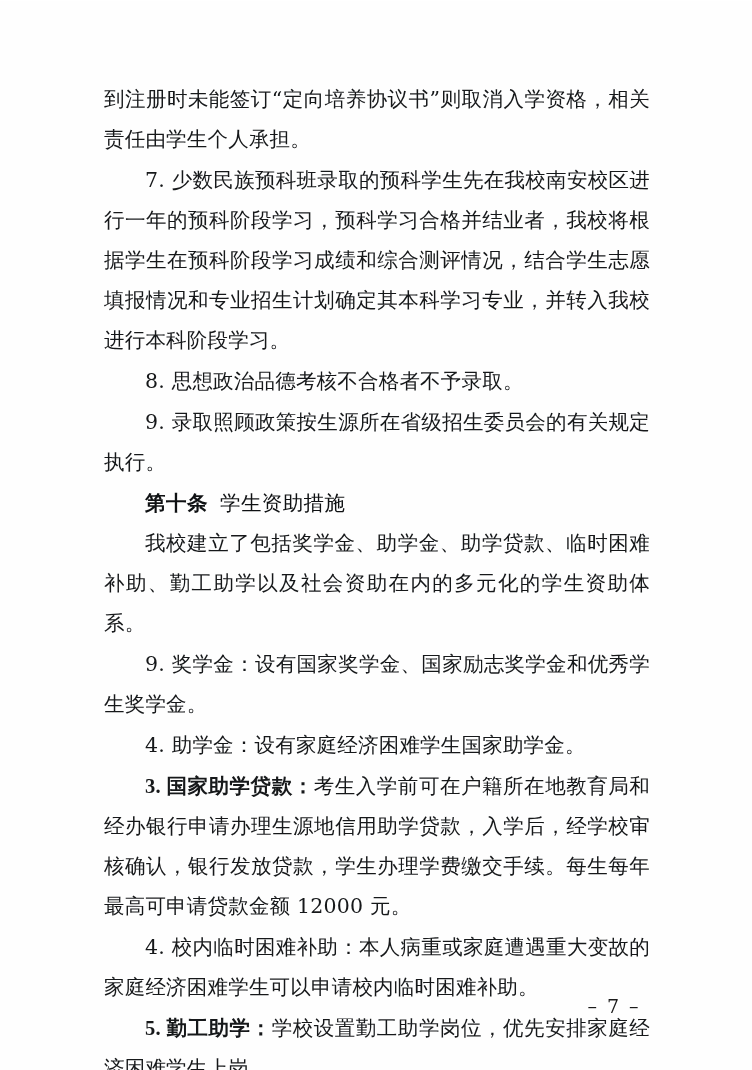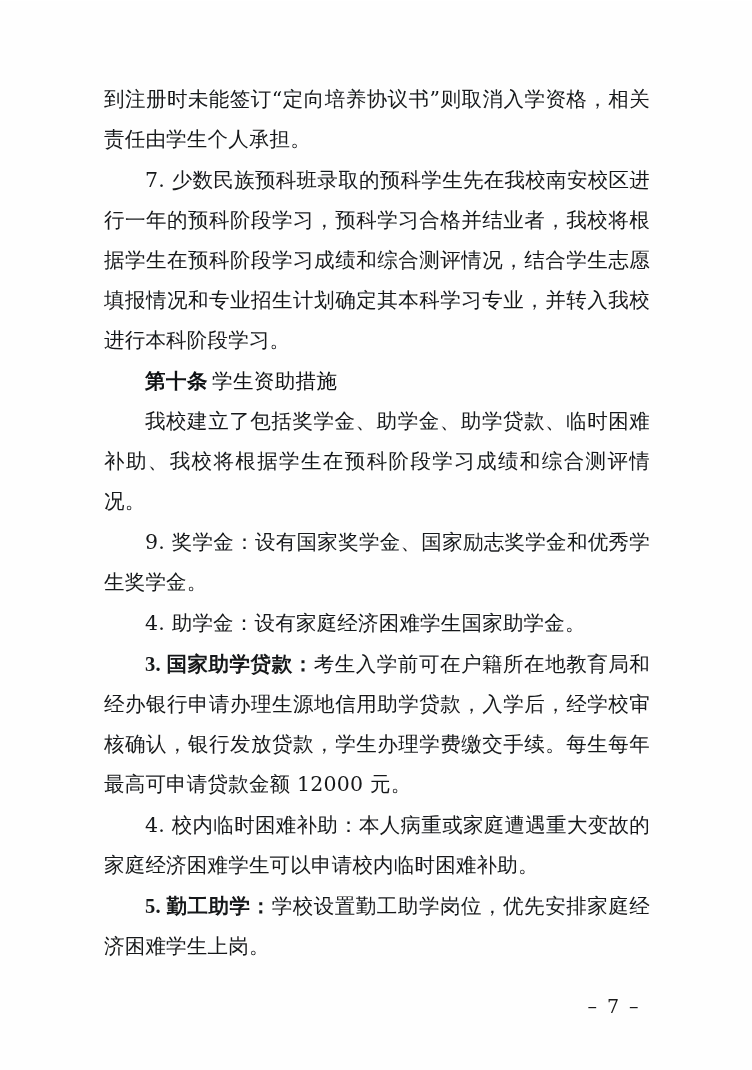--- a/index.html
+++ b/index.html
@@ -47,21 +47,21 @@
     line-height: 40px;
     text-indent: 41px;
     color: #0f1113;
   }
   .heading .h-label {
     font-weight: bold;
     font-family: "DejaVu Sans", "Liberation Sans", sans-serif;
     letter-spacing: 0.5px;
   }
   .heading .h-text {
-    margin-left: 4px;
+    margin-left: 12px;
     letter-spacing: 0.4px;
   }
   .bold-lead {
     font-weight: bold;
     font-family: Liberation Serif, serif;
   }
   .page-number {
     position: absolute;
     left: 0;
     top: 994px;
@@ -80,27 +80,29 @@
 </head>
 <body>
 
 <div class="page">
   <div class="content">
 
     <p class="para">到注册时未能签订“定向培养协议书”则取消入学资格，相关责任由学生个人承担。</p>
 
     <p class="para indent">7. 少数民族预科班录取的预科学生先在我校南安校区进行一年的预科阶段学习，预科学习合格并结业者，我校将根据学生在预科阶段学习成绩和综合测评情况，结合学生志愿填报情况和专业招生计划确定其本科学习专业，并转入我校进行本科阶段学习。</p>
 
+    <p class="para indent">8. 思想政治品德考核不合格者不予录取。</p>
 
+    <p class="para indent">9. 录取照顾政策按生源所在省级招生委员会的有关规定执行。</p>
 
     <p class="heading">
       <span class="h-label">第十条</span><span class="h-text">学生资助措施</span>
     </p>
 
-    <p class="para indent">我校建立了包括奖学金、助学金、助学贷款、临时困难补助、我校将根据学生在预科阶段学习成绩和综合测评情况。</p>
+    <p class="para indent">我校建立了包括奖学金、助学金、助学贷款、临时困难补助、勤工助学以及社会资助在内的多元化的学生资助体系。</p>
 
     <p class="para indent">9. 奖学金：设有国家奖学金、国家励志奖学金和优秀学生奖学金。</p>
 
     <p class="para indent">4. 助学金：设有家庭经济困难学生国家助学金。</p>
 
     <p class="para indent">
       <span class="bold-lead">3. 国家助学贷款：</span><span>考生入学前可在户籍所在地教育局和经办银行申请办理生源地信用助学贷款，入学后，经学校审核确认，银行发放贷款，学生办理学费缴交手续。每生每年最高可申请贷款金额 12000 元。</span>
     </p>
 
     <p class="para indent">4. 校内临时困难补助：本人病重或家庭遭遇重大变故的家庭经济困难学生可以申请校内临时困难补助。</p>

